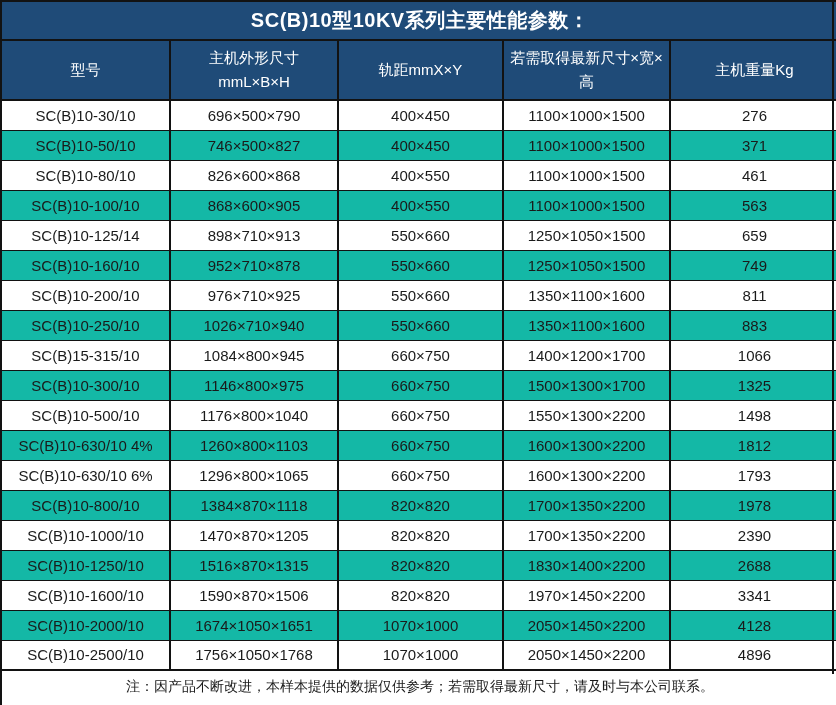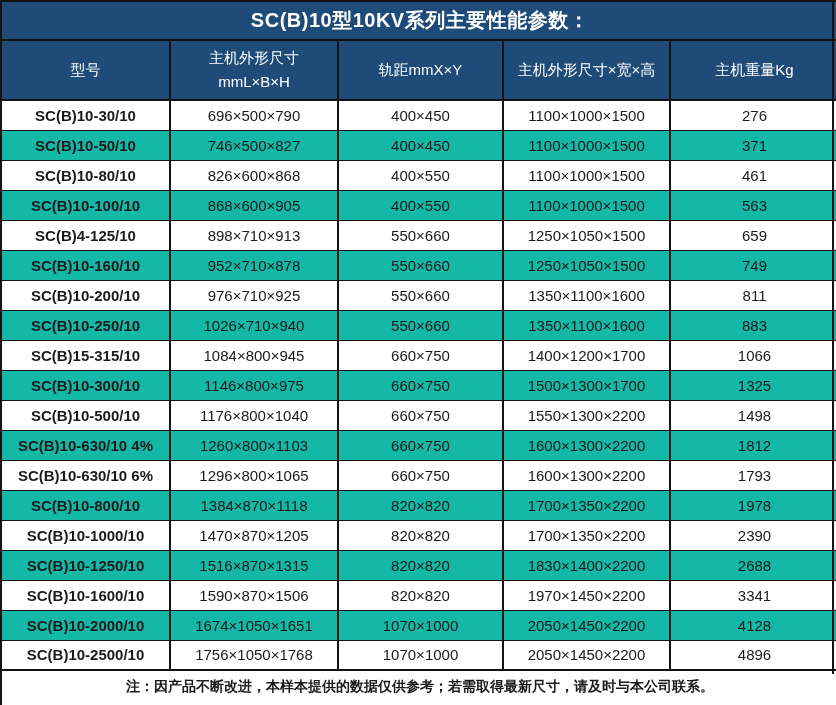--- a/index.html
+++ b/index.html
@@ -30,21 +30,21 @@
     text-align: center;
     vertical-align: middle;
     border-left: 2px solid #121212;
     border-top: 1px solid #121212;
     border-bottom: 1px solid #121212;
     color: #1a1a1a;
     font-size: 15px;
     overflow: hidden;
     white-space: nowrap;
   }
-  th:first-child, td:first-child { border-left: none; font-weight: bold; }
+  th:first-child, td:first-child { border-left: none; }
   th:last-child, td:last-child  { border-right: none; }
 
   tr.title-row th {
     height: 38px;
     background: #1F4B78;
     color: #ffffff;
     font-size: 20px;
     font-weight: bold;
     border: none;
     border-bottom: 2px solid #121212;
@@ -94,21 +94,21 @@
     </colgroup>
     <thead>
       <tr class="title-row">
         <th colspan="5">SC(B)10型10KV系列主要性能参数：</th>
       </tr>
       <tr class="header-row">
         <th>型号</th>
         <th>主机外形尺寸
 mmL×B×H</th>
         <th>轨距mmX×Y</th>
-        <th>主机外形尺寸×宽×高</th>
+        <th>若需取得最新尺寸×宽×高</th>
         <th>主机重量Kg</th>
       </tr>
     </thead>
     <tbody>
         <tr>
           <td>SC(B)10-30/10</td>
           <td>696×500×790</td>
           <td>400×450</td>
           <td>1100×1000×1500</td>
           <td>276</td>
@@ -128,21 +128,21 @@
           <td>461</td>
         </tr>
         <tr class="alt">
           <td>SC(B)10-100/10</td>
           <td>868×600×905</td>
           <td>400×550</td>
           <td>1100×1000×1500</td>
           <td>563</td>
         </tr>
         <tr>
-          <td>SC(B)4-125/10</td>
+          <td>SC(B)10-125/14</td>
           <td>898×710×913</td>
           <td>550×660</td>
           <td>1250×1050×1500</td>
           <td>659</td>
         </tr>
         <tr class="alt">
           <td>SC(B)10-160/10</td>
           <td>952×710×878</td>
           <td>550×660</td>
           <td>1250×1050×1500</td>

